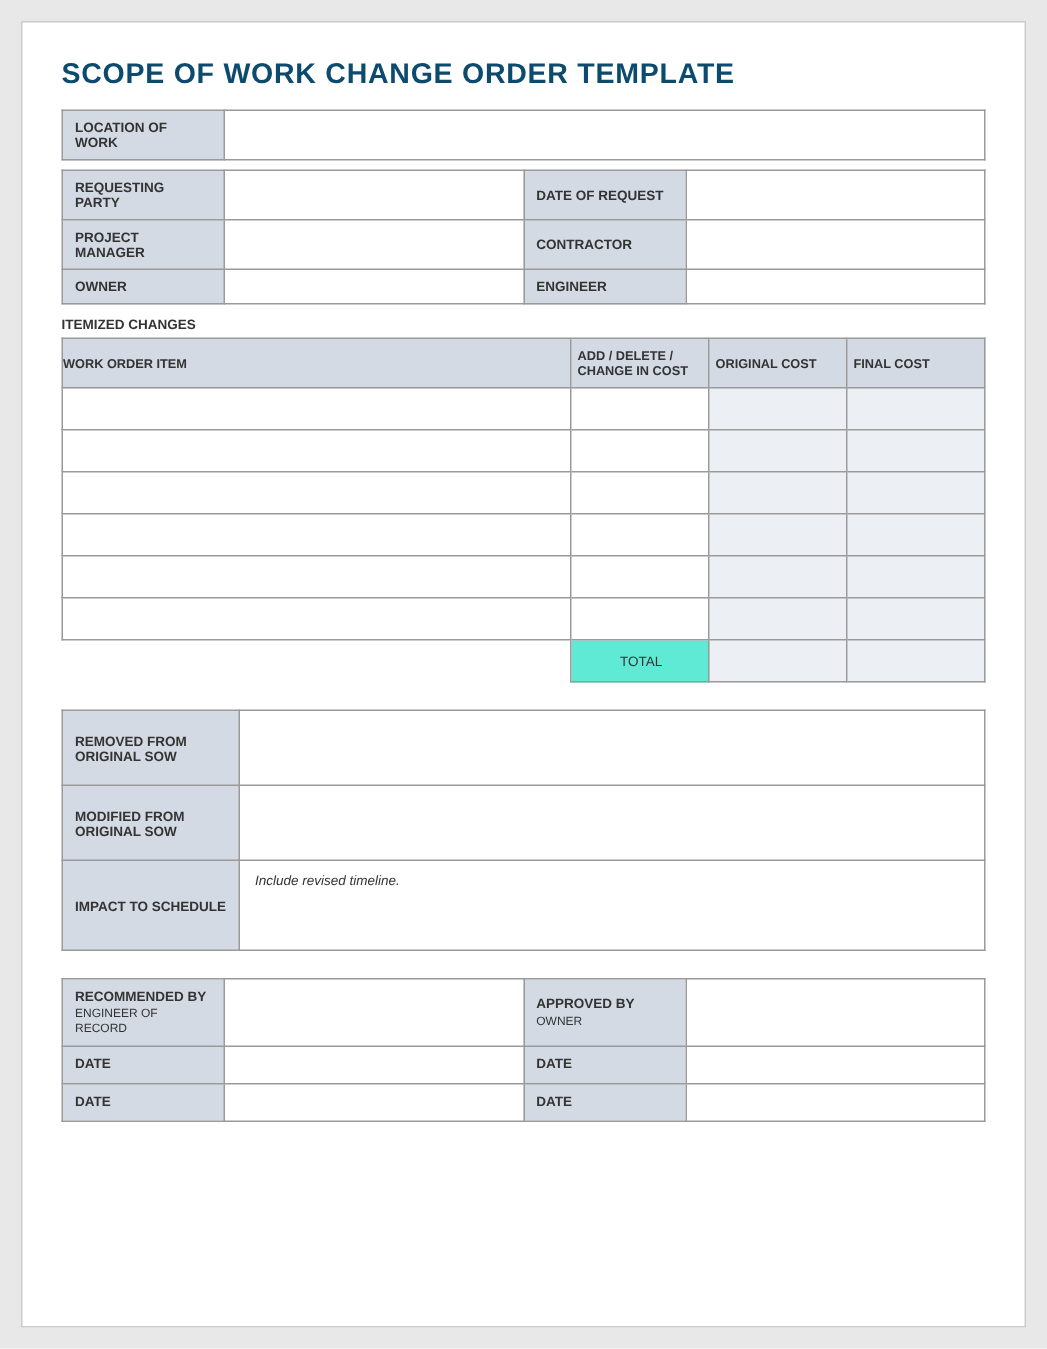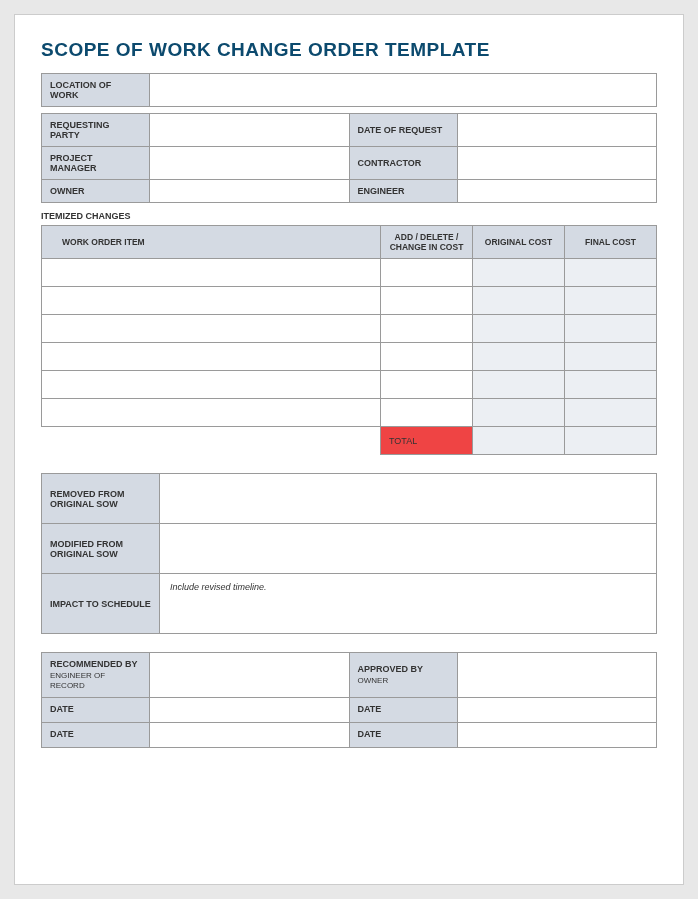--- a/index.html
+++ b/index.html
@@ -45,47 +45,47 @@
     font-weight: normal;
   }
   .section-heading {
     font-size: 9px;
     font-weight: bold;
     color: #333;
     margin: 8px 0 4px 0;
   }
   .itemized th {
     background: #d4dae3;
-    text-align: center;
+    text-align: left;
     font-size: 8.5px;
     padding: 6px 4px;
   }
   .itemized th:first-child {
     text-align: left;
-    padding-left: 20px;
+    padding-left: 0;
     margin-left: 12px;
   }
   .itemized td {
     height: 28px;
     font-weight: normal;
   }
   .cost-cell {
     background: #eceff3;
     width: 92px;
   }
   .item-cell {
     background: #fff;
   }
   .change-cell {
     background: #fff;
     width: 92px;
   }
   .total-label {
-    background: #ef4444;
-    text-align: left;
+    background: #5eead4;
+    text-align: center;
     font-weight: bold;
     padding-right: 6px;
   }
   .notes td.label-cell {
     height: 50px;
     vertical-align: middle;
     width: 118px;
   }
   .notes .value-cell {
     font-style: italic;

